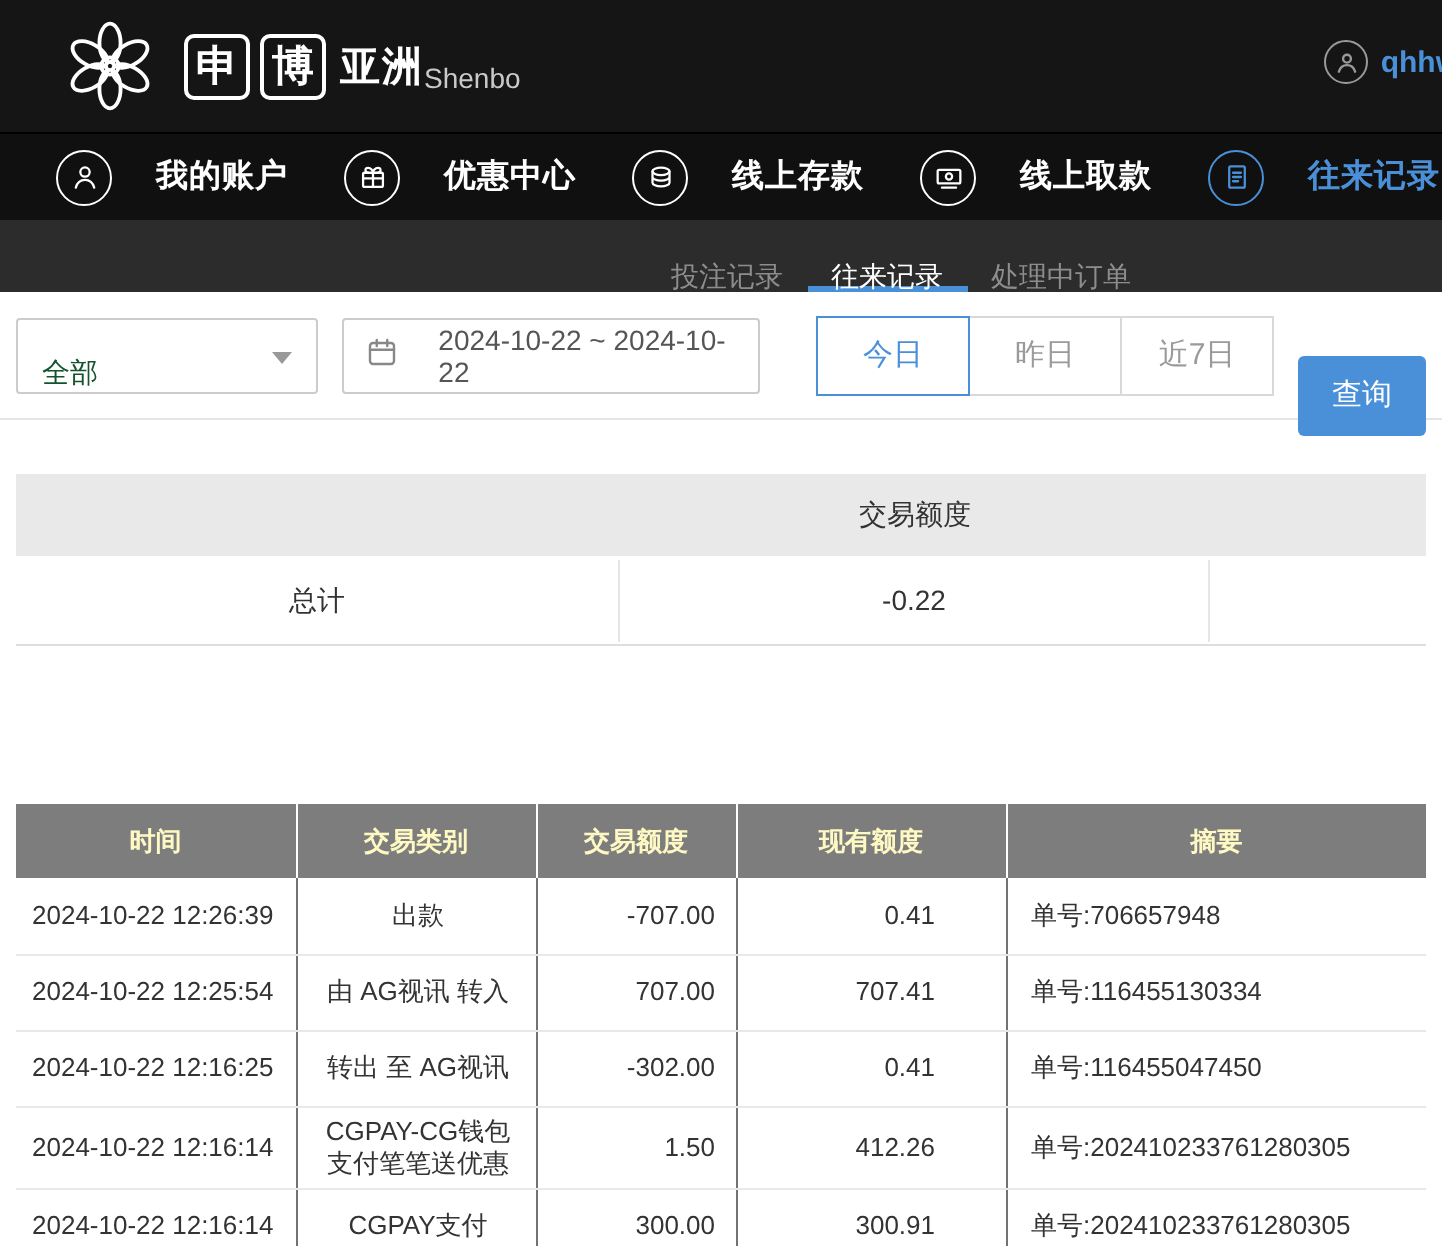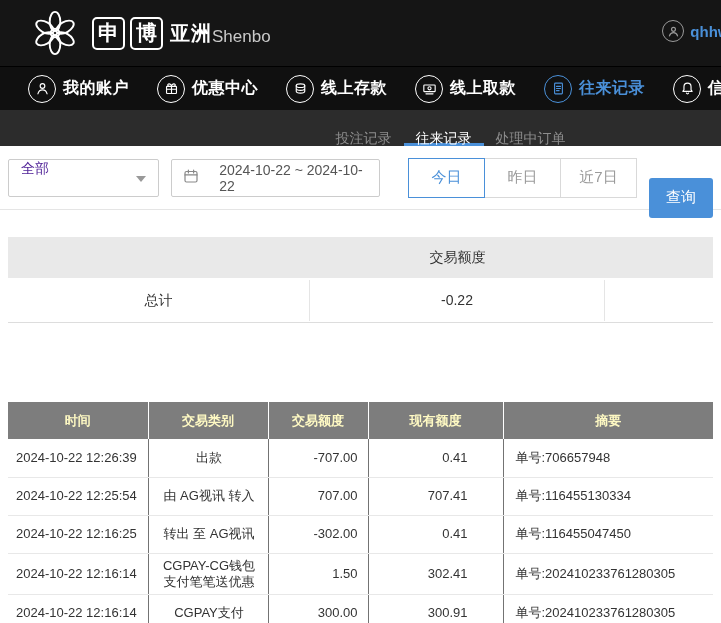--- a/index.html
+++ b/index.html
@@ -15,42 +15,42 @@
   html,body{font-family:"Liberation Sans","DejaVu Sans",sans-serif;}
   body{width:721px;height:623px;overflow:hidden;position:relative;background:#fff;}
 
   
   .top-header{height:66px;background:var(--header_bg);display:flex;align-items:center;padding-left:30px;position:relative;}
   .logo-flower{width:50px;height:50px;flex:none;}
   .brand-boxes{display:flex;gap:5px;margin-left:12px;}
   .brand-box{width:33px;height:33px;border:2px solid #fff;border-radius:5px;color:#fff;font-size:21px;font-weight:bold;display:flex;align-items:center;justify-content:center;}
   .brand-right{margin-left:7px;display:flex;align-items:flex-start;}
   .brand-region{color:#fff;font-size:20px;font-weight:bold;letter-spacing:1px;}
-  .brand-sub{color:#c9c9c9;font-size:17px;align-self:flex-end;margin-top:-1px;}
+  .brand-sub{color:#c9c9c9;font-size:14px;align-self:flex-end;margin-top:-1px;}
   .user-area{position:absolute;right:-16px;top:20px;display:flex;align-items:center;gap:6px;}
   .user-circle-icon{width:22px;height:22px;border:1.5px solid #9a9a9a;border-radius:50%;display:flex;align-items:center;justify-content:center;color:#9a9a9a;}
   .user-name{color:var(--accent);font-size:15px;font-weight:bold;}
 
   
   .main-nav{height:44px;background:var(--nav_bg);display:flex;align-items:center;gap:28px;padding-left:28px;width:780px;border-top:1px solid #000;}
-  .nav-item{display:flex;align-items:center;gap:7px;color:#fff;cursor:pointer;flex:none;}
+  .nav-item{display:flex;align-items:center;gap:22px;color:#fff;cursor:pointer;flex:none;}
   .nav-item.active{color:var(--accent);}
   .nav-icon-circle{width:28px;height:28px;border:1.5px solid currentColor;border-radius:50%;display:flex;align-items:center;justify-content:center;flex:none;}
   .nav-icon-circle svg{stroke:currentColor;fill:none;stroke-width:1.6;stroke-linecap:round;stroke-linejoin:round;}
   .nav-label{font-size:16px;font-weight:bold;letter-spacing:.5px;white-space:nowrap;}
 
   
   .subnav{height:36px;background:var(--subnav_bg);display:flex;justify-content:center;}
   .subnav-inner{display:flex;margin-left:180px;}
   .subnav-tab{height:36px;line-height:33px;padding:12px 12px;font-size:14px;color:#8d8d8d;cursor:pointer;border-bottom:3px solid transparent;white-space:nowrap;}
   .subnav-tab.active{color:#fff;border-bottom-color:var(--accent);}
 
   
   .filters{display:flex;align-items:center;gap:12px;padding:13px 8px;border-bottom:1px solid var(--border_light);height:64px;}
-  .type-select{width:160px;height:38px;border:1px solid #ccc;border-radius:2px;display:flex;align-items:flex-start;padding:0 12px;font-size:14px;color:#4c1d95;cursor:pointer;position:relative;background:#fff;}
+  .type-select{width:160px;height:38px;border:1px solid #ccc;border-radius:2px;display:flex;align-items:flex-end;padding:0 12px;font-size:14px;color:#14532d;cursor:pointer;position:relative;background:#fff;}
   .caret-down{position:absolute;right:12px;top:16px;width:0;height:0;border-left:5px solid transparent;border-right:5px solid transparent;border-top:6px solid #999;}
   .date-range{width:222px;height:38px;border:1px solid #ccc;border-radius:2px;display:flex;align-items:center;gap:19px;padding:0 10px;font-size:14px;color:#555;cursor:pointer;background:#fff;}
   .cal-icon svg{stroke:#888;fill:none;stroke-width:1.6;stroke-linecap:round;}
   .range-group{display:flex;}
   .range-btn{width:77px;height:40px;background:#fff;border:1px solid #d9d9d9;color:#9a9a9a;font-size:15px;display:flex;align-items:center;justify-content:center;cursor:pointer;margin-left:-1px;}
   .range-btn.active{border:1px solid var(--accent);color:var(--accent);z-index:2;margin-left:16px;text-align:center;}
   .query-btn{width:64px;height:40px;flex:none;background:var(--accent);border:none;border-radius:3px;color:#fff;font-size:15px;display:flex;align-items:center;justify-content:center;cursor:pointer;margin-top:40px;}
 
   
   .summary-table{margin:27px 8px 0 8px;font-size:14px;color:#333;}
@@ -245,21 +245,21 @@
         <td>2024-10-22 12:16:25</td>
         <td>转出 至 AG视讯</td>
         <td>-302.00</td>
         <td>0.41</td>
         <td>单号:116455047450</td>
       </tr>
       <tr>
         <td>2024-10-22 12:16:14</td>
         <td>CGPAY-CG钱包支付笔笔送优惠</td>
         <td>1.50</td>
-        <td>302.41</td>
+        <td>412.26</td>
         <td>单号:202410233761280305</td>
       </tr>
       <tr>
         <td>2024-10-22 12:16:14</td>
         <td>CGPAY支付</td>
         <td>300.00</td>
         <td>300.91</td>
         <td>单号:202410233761280305</td>
       </tr>
     </tbody>

